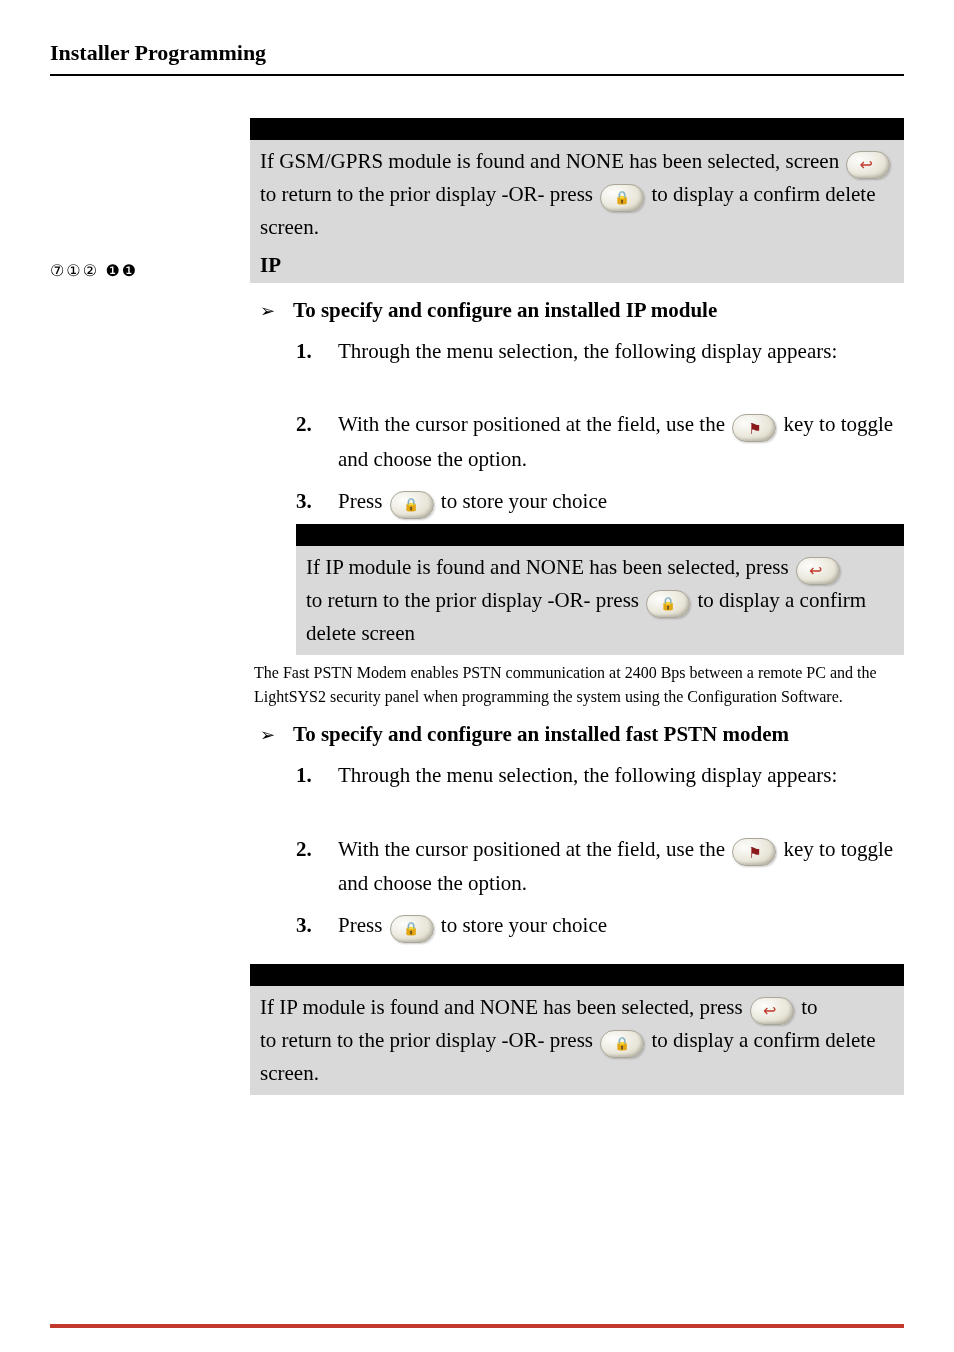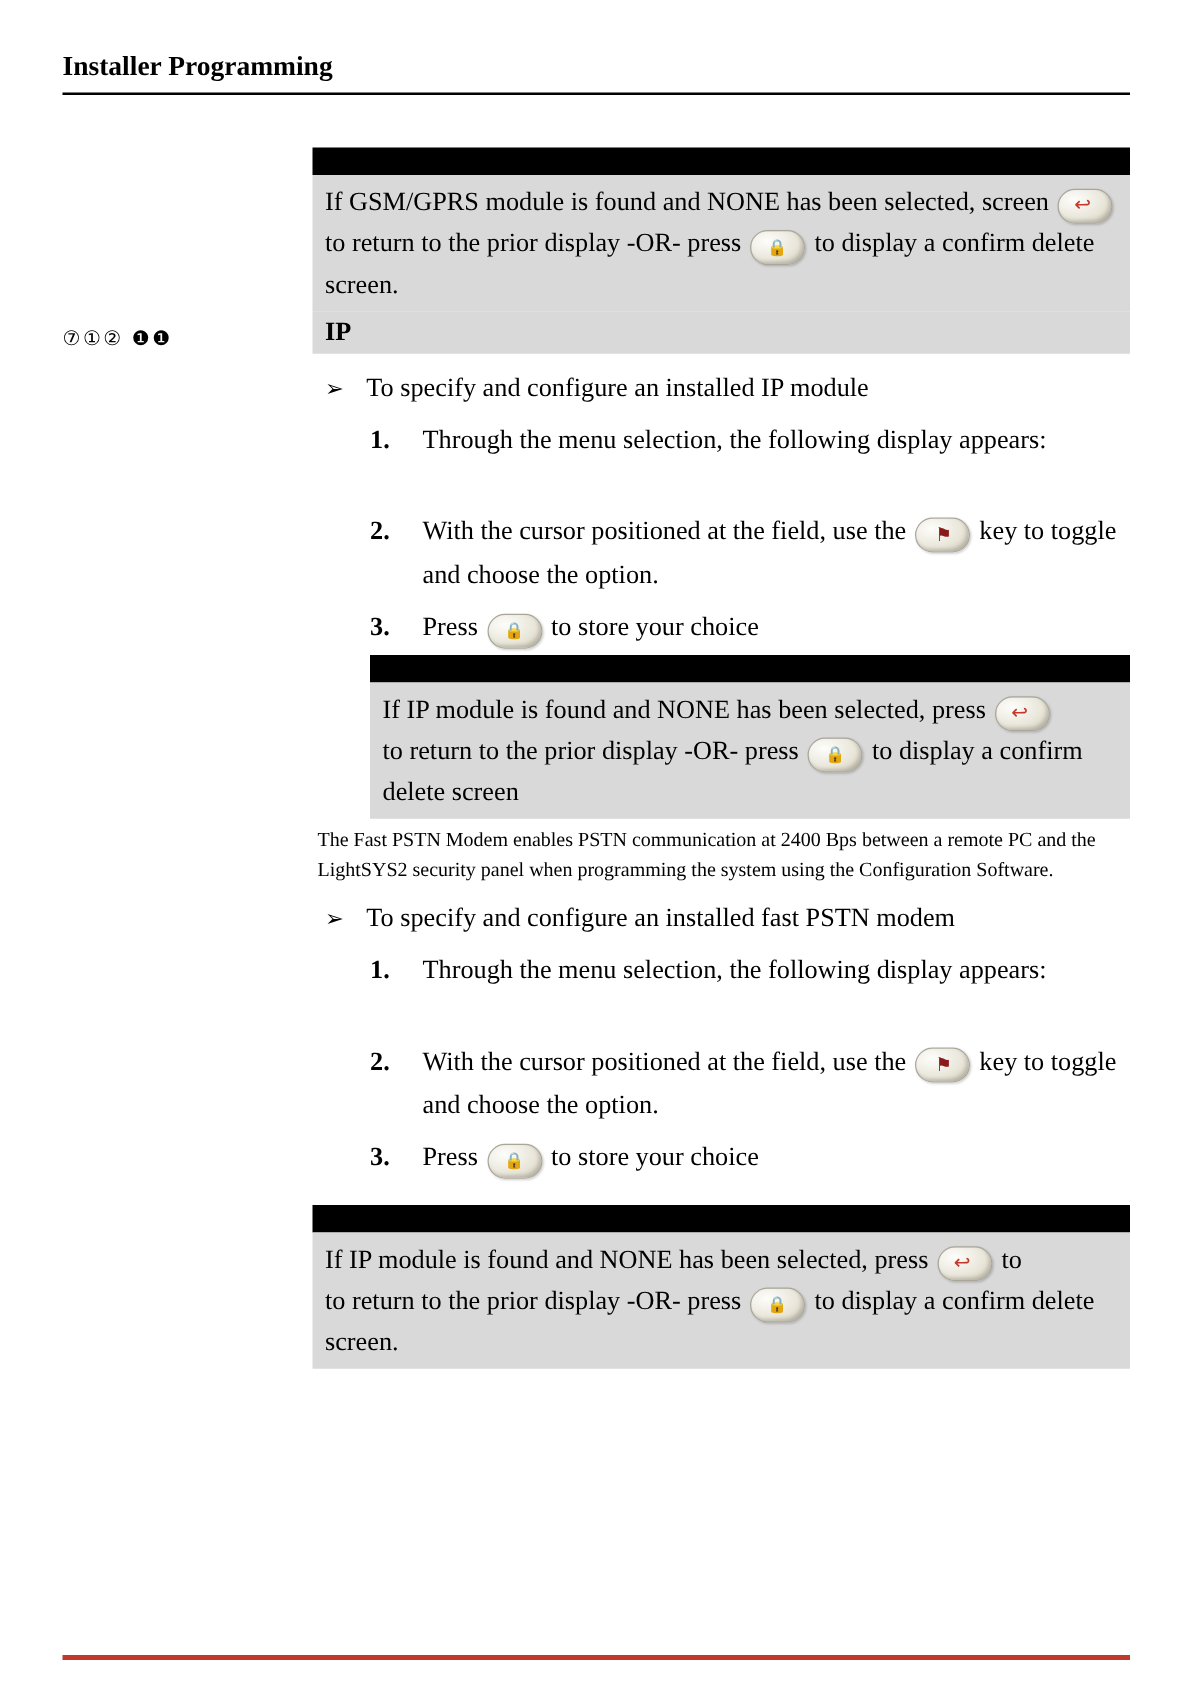--- a/index.html
+++ b/index.html
@@ -117,21 +117,21 @@
     color: #8a1a1a;
   }
   .footer-bar {
     position: absolute;
     left: 50px;
     right: 50px;
     bottom: 24px;
     border-top: 4px solid #c0392b;
     height: 4px;
   }
-  .bold { font-weight: normal; }
+  .bold { font-weight: bold; }
   .spacer-sm { height: 8px; }
   .spacer-md { height: 16px; }
 </style>
 </head>
 <body>
 
 <div class="header">Installer Programming</div>
 
 <div class="content">
 

